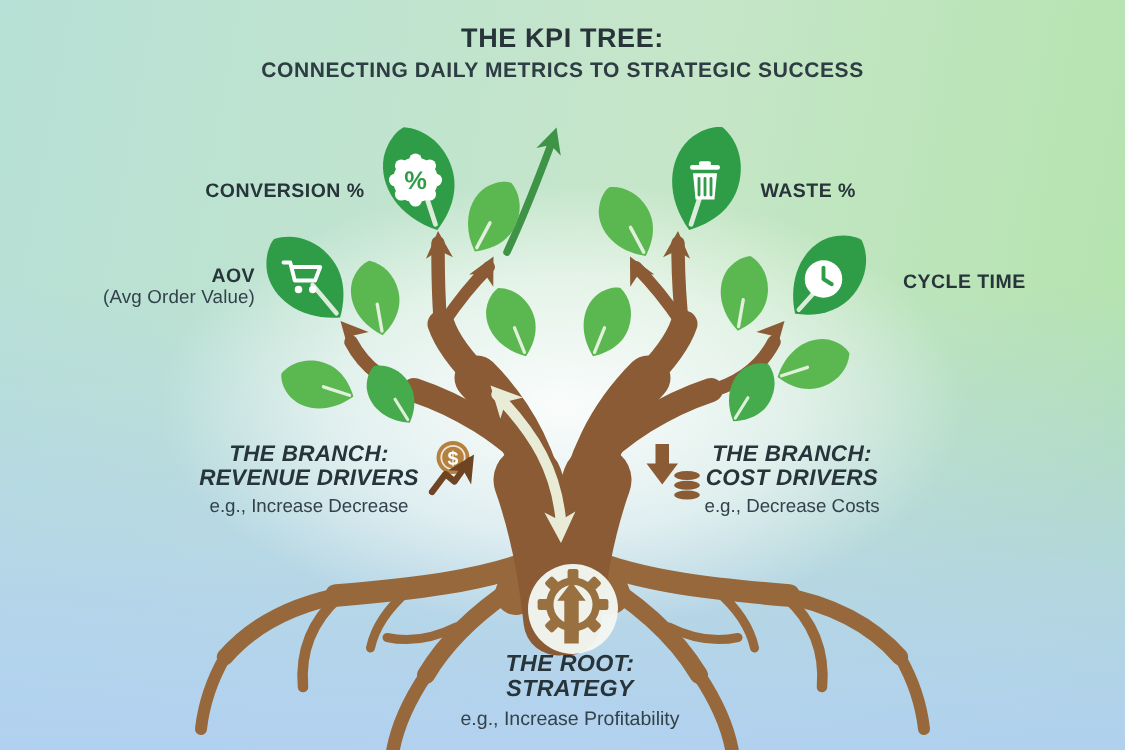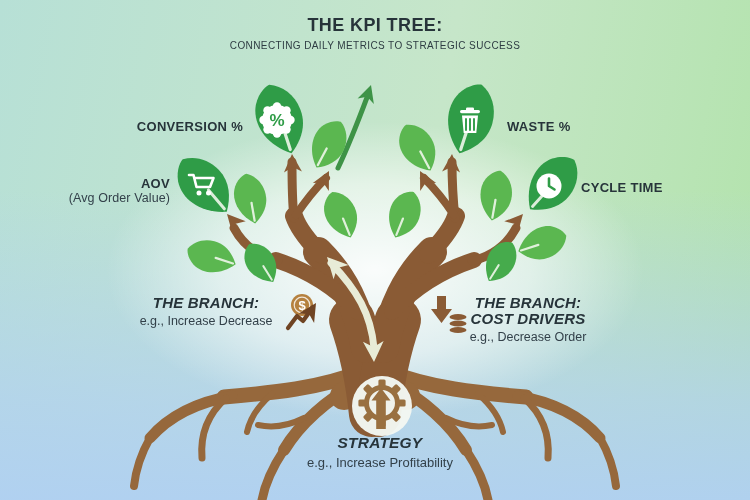--- a/index.html
+++ b/index.html
@@ -11,25 +11,25 @@
       linear-gradient(to bottom, rgba(179,210,241,0) 38%, rgba(178,209,241,.75) 80%, rgba(176,208,242,.95) 100%),
       linear-gradient(100deg, var(--bg-top-left,#b7e0d6) 0%, #c6e6c9 55%, var(--bg-top-right,#b2e3ab) 100%);
   }
   .lbl{position:absolute;color:var(--text-dark,#27343a);text-align:right;}
   .b13{font-size:13px;font-weight:bold;letter-spacing:.3px;line-height:15px;}
   .r12{font-size:12.5px;font-weight:normal;letter-spacing:.1px;line-height:15px;color:var(--text-body,#33414a);}
   .b15{font-size:15px;font-weight:bold;letter-spacing:.2px;line-height:16px;font-style:italic;}
   .eg{font-size:12.5px;font-weight:normal;color:var(--text-body,#33414a);margin-top:3px;}
   #title{top:14px;left:0;right:0;text-align:center;}
   #title .t1{font-size:18px;font-weight:bold;letter-spacing:.4px;line-height:22px;}
-  #title .t2{font-size:10px;font-weight:normal;letter-spacing:.4px;line-height:20px;color:#2e3c43;}
+  #title .t2{font-size:14px;font-weight:bold;letter-spacing:.4px;line-height:20px;color:#2e3c43;}
   #lbl-conversion{top:119px;left:0;width:243px;text-align:right;}
   #lbl-aov{top:176px;left:0;width:170px;text-align:right;}
   #lbl-waste{top:119px;left:507px;}
-  #lbl-cycle{top:180px;left:581px;}
+  #lbl-cycle{top:180px;left:602px;}
   #branch-left{top:295px;left:126px;width:160px;text-align:center;}
   #branch-right{top:295px;left:467px;width:122px;text-align:center;}
   #root-label{top:435px;left:275px;width:210px;text-align:center;}
   #root-label .b15{font-size:15.5px;line-height:16.5px;}
   #root-label .eg{font-size:13px;}
   svg{position:absolute;inset:0;}
   .st{stroke:var(--trunk,#8a5b35);fill:none;stroke-linecap:round;}
   .sr{stroke:var(--root,#96683c);fill:none;stroke-linecap:round;}
   .ft{fill:var(--trunk,#8a5b35);}
   .fg{fill:var(--gear,#997040);}
@@ -230,27 +230,29 @@
     <div class="b13">AOV</div>
     <div class="r12">(Avg Order Value)</div>
   </div>
 
   <div class="lbl b13" id="lbl-waste">WASTE %</div>
 
   <div class="lbl b13" id="lbl-cycle">CYCLE TIME</div>
 
   <div class="lbl" id="branch-left">
     <div class="b15">THE BRANCH:</div>
+    <div class="b15">REVENUE DRIVERS</div>
     <div class="eg">e.g., Increase Decrease</div>
   </div>
 
   <div class="lbl" id="branch-right">
     <div class="b15">THE BRANCH:</div>
     <div class="b15">COST DRIVERS</div>
-    <div class="eg">e.g., Decrease Order</div>
+    <div class="eg">e.g., Decrease Costs</div>
   </div>
 
   <div class="lbl" id="root-label">
+    <div class="b15">THE ROOT:</div>
     <div class="b15">STRATEGY</div>
     <div class="eg">e.g., Increase Profitability</div>
   </div>
 
 </div>
 
 </body></html>

